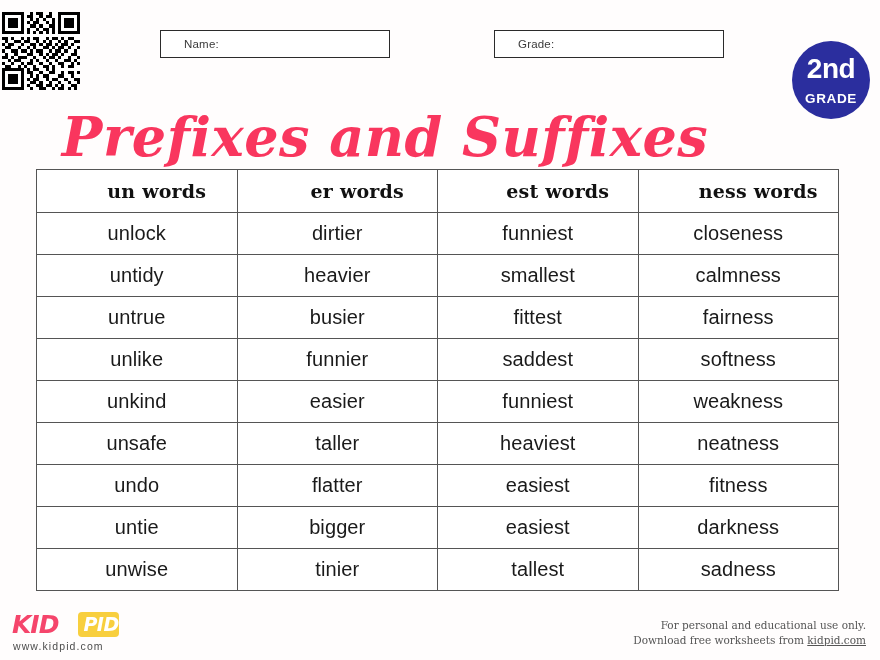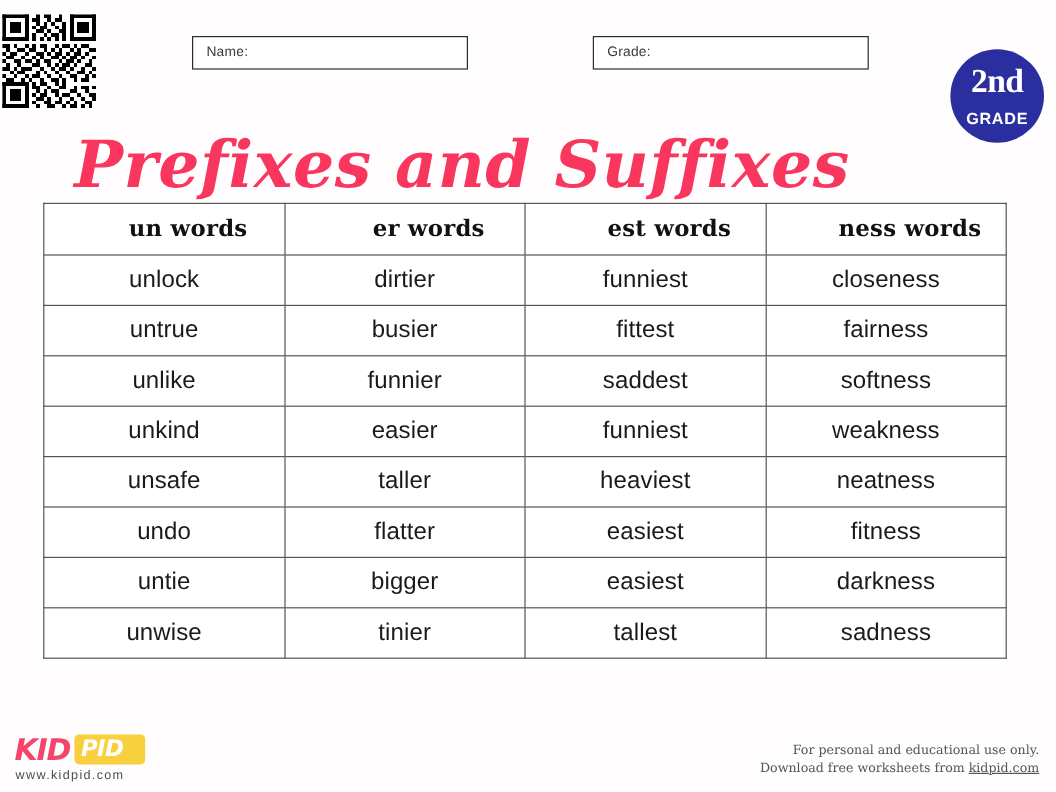--- a/index.html
+++ b/index.html
@@ -29,21 +29,21 @@
   #qr-code svg { display: block; }
 
   
   .field-box {
     position: absolute;
     height: 28px;
     border: 1.6px solid #2b2b2b;
     background: #ffffff;
     display: flex;
     align-items: center;
-    padding-left: 11px;
+    padding-left: 23px;
   }
   .field-label {
     font-family: "Liberation Sans", sans-serif;
     font-size: 11.5px;
     color: #3a3a3a;
     letter-spacing: 0.2px;
   }
   #name-field-box { left: 160px; top: 30px; width: 230px; }
   #grade-field-box { left: 494px; top: 30px; width: 230px; }
 
@@ -57,21 +57,21 @@
     border-radius: 50%;
     background: #2b2e9e;
     color: #ffffff;
     display: flex;
     flex-direction: column;
     align-items: center;
     justify-content: center;
     line-height: 1;
   }
   #grade-badge .badge-number {
-    font-family: Liberation Serif, serif;
+    font-family: Liberation Sans, sans-serif;
     font-weight: bold;
     font-size: 28px;
     letter-spacing: -0.5px;
     margin-bottom: 9px;
   }
   #grade-badge .badge-word {
     font-family: "Liberation Sans", sans-serif;
     font-weight: bold;
     font-size: 13.5px;
     letter-spacing: 0.6px;
@@ -150,22 +150,22 @@
     letter-spacing: -1px;
   }
   #footer-logo .logo-pid {
     font-family: "DejaVu Sans", sans-serif;
     font-weight: bold;
     font-style: italic;
     font-size: 19px;
     color: #ffffff;
     background: #f8cf3e;
     border-radius: 4px;
-    padding: 1px 18px 2px 5px;
-    margin-left: 4px;
+    padding: 1px 0 2px 5px;
+    margin-left: 20px;
     letter-spacing: -0.5px;
   }
   #footer-logo .logo-url {
     font-family: "Liberation Sans", sans-serif;
     font-size: 10.5px;
     color: #4d4d4d;
     letter-spacing: 1.1px;
     margin-top: 3px;
     margin-left: -3px;
   }
@@ -398,20 +398,26 @@
     </tr>
   </thead>
   <tbody>
     <tr>
       <td>unlock</td>
       <td>dirtier</td>
       <td>funniest</td>
       <td>closeness</td>
     </tr>
     <tr>
+      <td>untidy</td>
+      <td>heavier</td>
+      <td>smallest</td>
+      <td>calmness</td>
+    </tr>
+    <tr>
       <td>untrue</td>
       <td>busier</td>
       <td>fittest</td>
       <td>fairness</td>
     </tr>
     <tr>
       <td>unlike</td>
       <td>funnier</td>
       <td>saddest</td>
       <td>softness</td>

